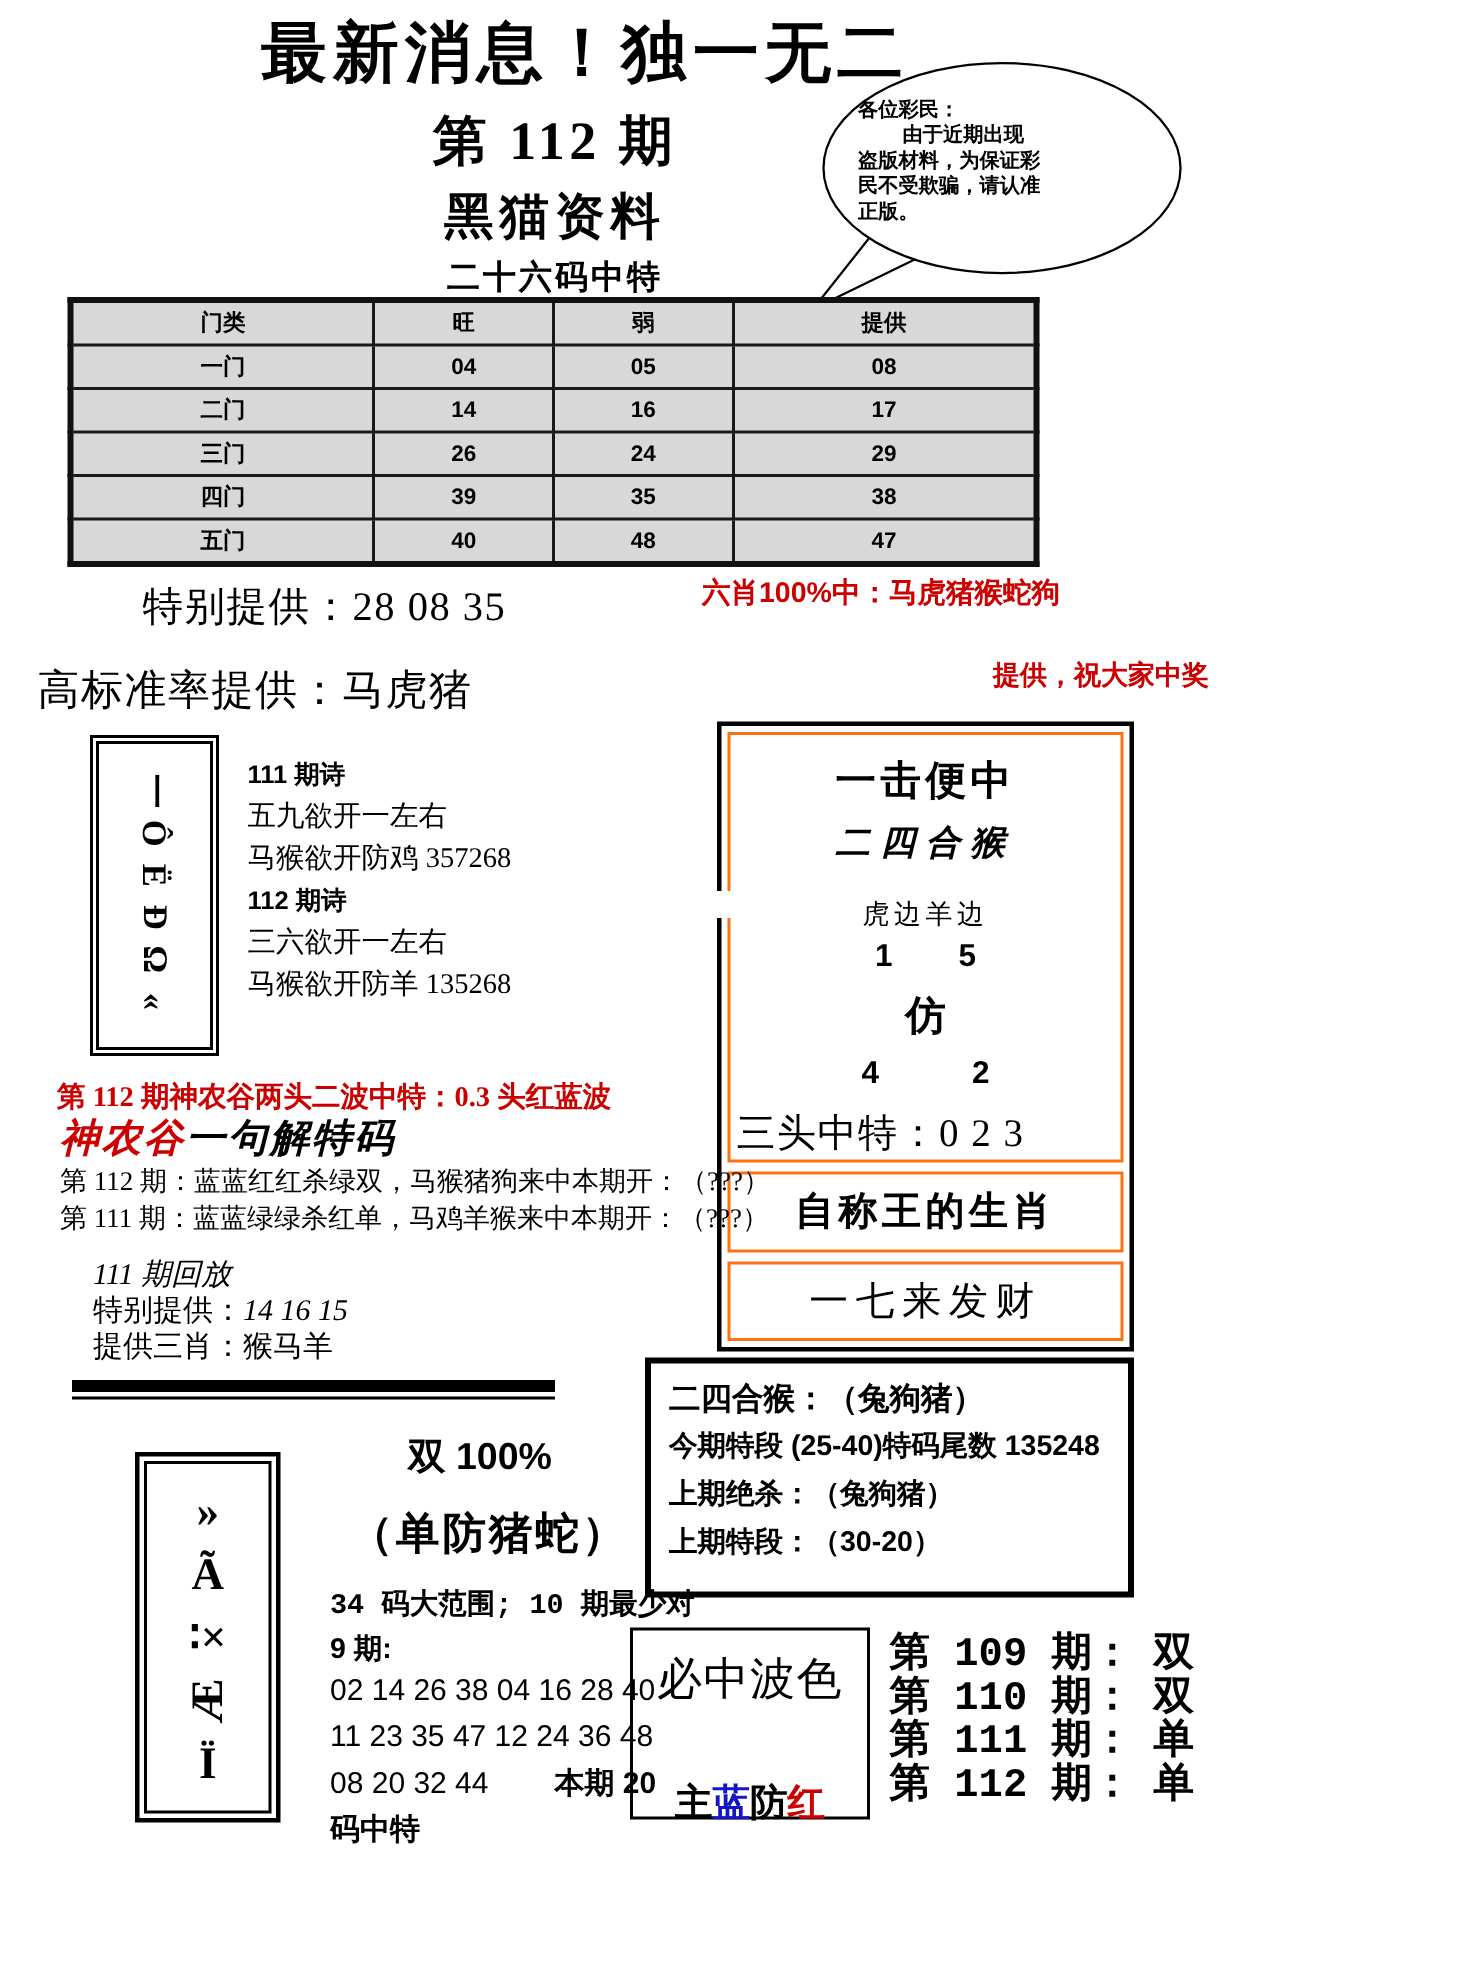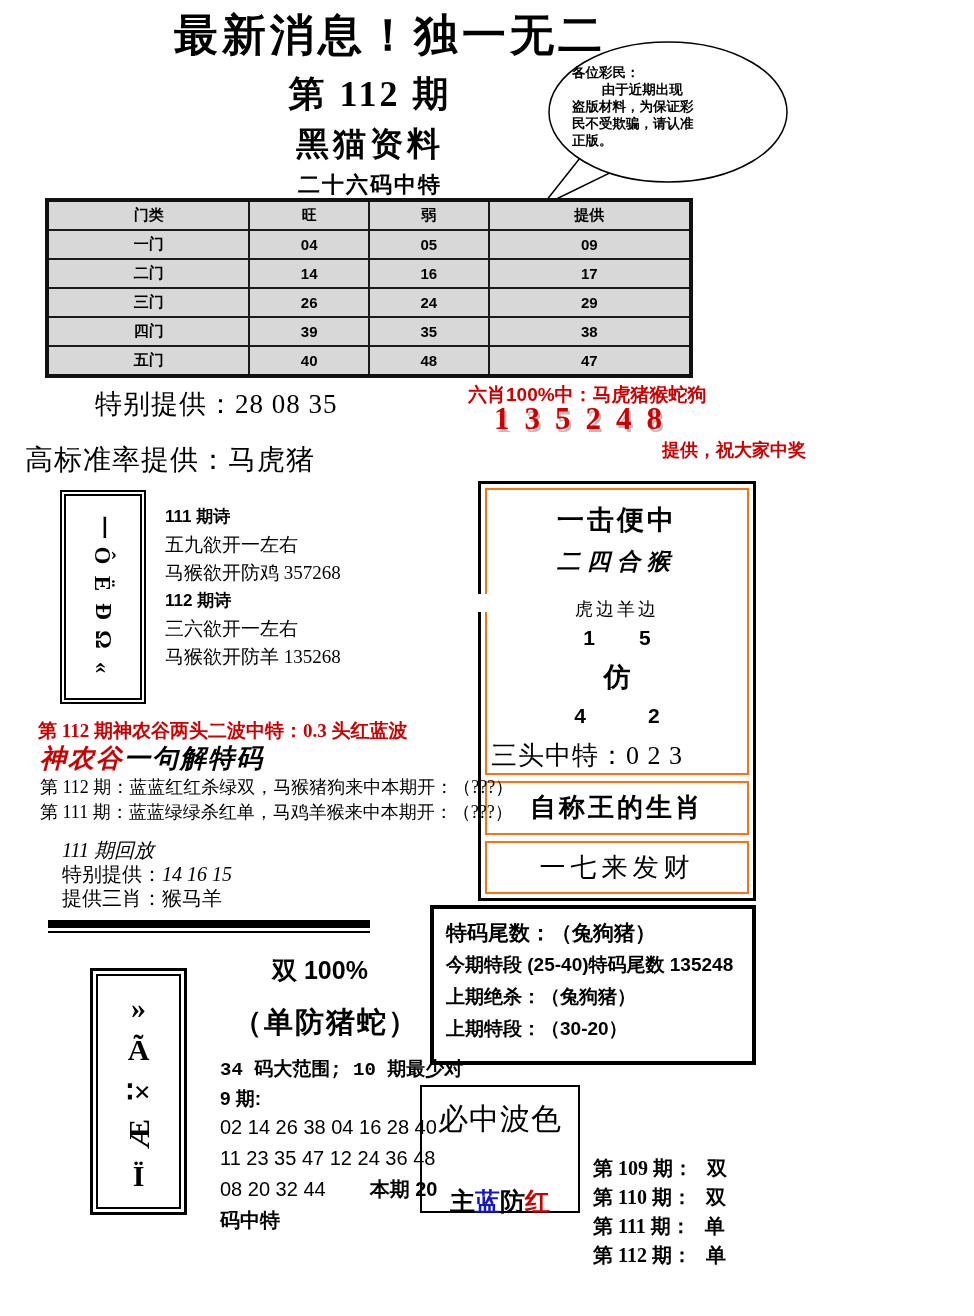--- a/index.html
+++ b/index.html
@@ -92,22 +92,22 @@
   #nums-block{left:220px;top:1112px;font-size:20px;line-height:31px;
               font-family:"Liberation Sans","DejaVu Sans",sans-serif;}
   #nums-block .bd{font-weight:bold;}
   #nums-block .sp{display:inline-block;width:44px;}
   
   #wavebox{left:420px;top:1085px;width:160px;height:128px;border:2px solid #000;box-sizing:border-box;
            display:flex;flex-direction:column;align-items:center;gap:35px;}
   #wave-title{font-size:30px;margin-top:12px;letter-spacing:1px;}
   #wave-sub{font-size:25px;font-weight:bold;margin-top:10px;}
   
-  #history{left:593px;top:1154px;font-size:20px;font-weight:bold;line-height:29px;
-           font-family:Liberation Serif, serif;}
+  #history{left:593px;top:1090px;font-size:27px;font-weight:bold;line-height:29px;
+           font-family:Liberation Mono, monospace;}
   #history .val{margin-left:14px;}
 </style>
 </head>
 <body>
 
 <div id="canvas">
 
   <div class="abs" id="main-title">最新消息！独一无二</div>
   <div class="abs" id="issue-line">第 112 期</div>
   <div class="abs" id="material-line">黑猫资料</div>
@@ -130,21 +130,21 @@
         <tr>
       <td>门类</td>
       <td>旺</td>
       <td>弱</td>
       <td>提供</td>
     </tr>
     <tr>
       <td>一门</td>
       <td>04</td>
       <td>05</td>
-      <td>09</td>
+      <td>08</td>
     </tr>
     <tr>
       <td>二门</td>
       <td>14</td>
       <td>16</td>
       <td>17</td>
     </tr>
     <tr>
       <td>三门</td>
       <td>26</td>
@@ -163,21 +163,20 @@
       <td>48</td>
       <td>47</td>
     </tr>
   </tbody>
     </table>
 
   <div class="abs" id="special-offer">
     <span>特别提供：</span><span>28 08 35</span>
   </div>
   <div class="abs sans b red" id="sixxiao-line">六肖100%中：马虎猪猴蛇狗</div>
-  <div class="abs red" id="sixxiao-nums">135248</div>
   <div class="abs sans b red" id="blessing">提供，祝大家中奖</div>
   <div class="abs" id="high-standard">高标准率提供：马虎猪</div>
 
   <div class="abs" id="leftbox">
     <div class="inner">
       <div class="glyph">一</div>
       <div class="glyph">Ô</div>
       <div class="glyph">Ë</div>
       <div class="glyph">Ð</div>
       <div class="glyph">Ω</div>
@@ -233,21 +232,21 @@
       <span>提供三肖：</span><span>猴马羊</span>
     </div>
   </div>
 
   <div class="abs" id="rule">
     <div class="thick"></div>
     <div class="thin"></div>
   </div>
 
   <div class="abs" id="killbox">
-    <div class="big">特码尾数：（兔狗猪）</div>
+    <div class="big">二四合猴：（兔狗猪）</div>
     <div>今期特段 (25-40)特码尾数 135248</div>
     <div>上期绝杀：（兔狗猪）</div>
     <div>上期特段：（30-20）</div>
   </div>
 
   <div class="abs" id="bottombox">
     <div class="inner">
       <div class="glyph g0">»</div>
       <div class="glyph g1">Ã</div>
       <div class="glyph g2">∶×</div>

